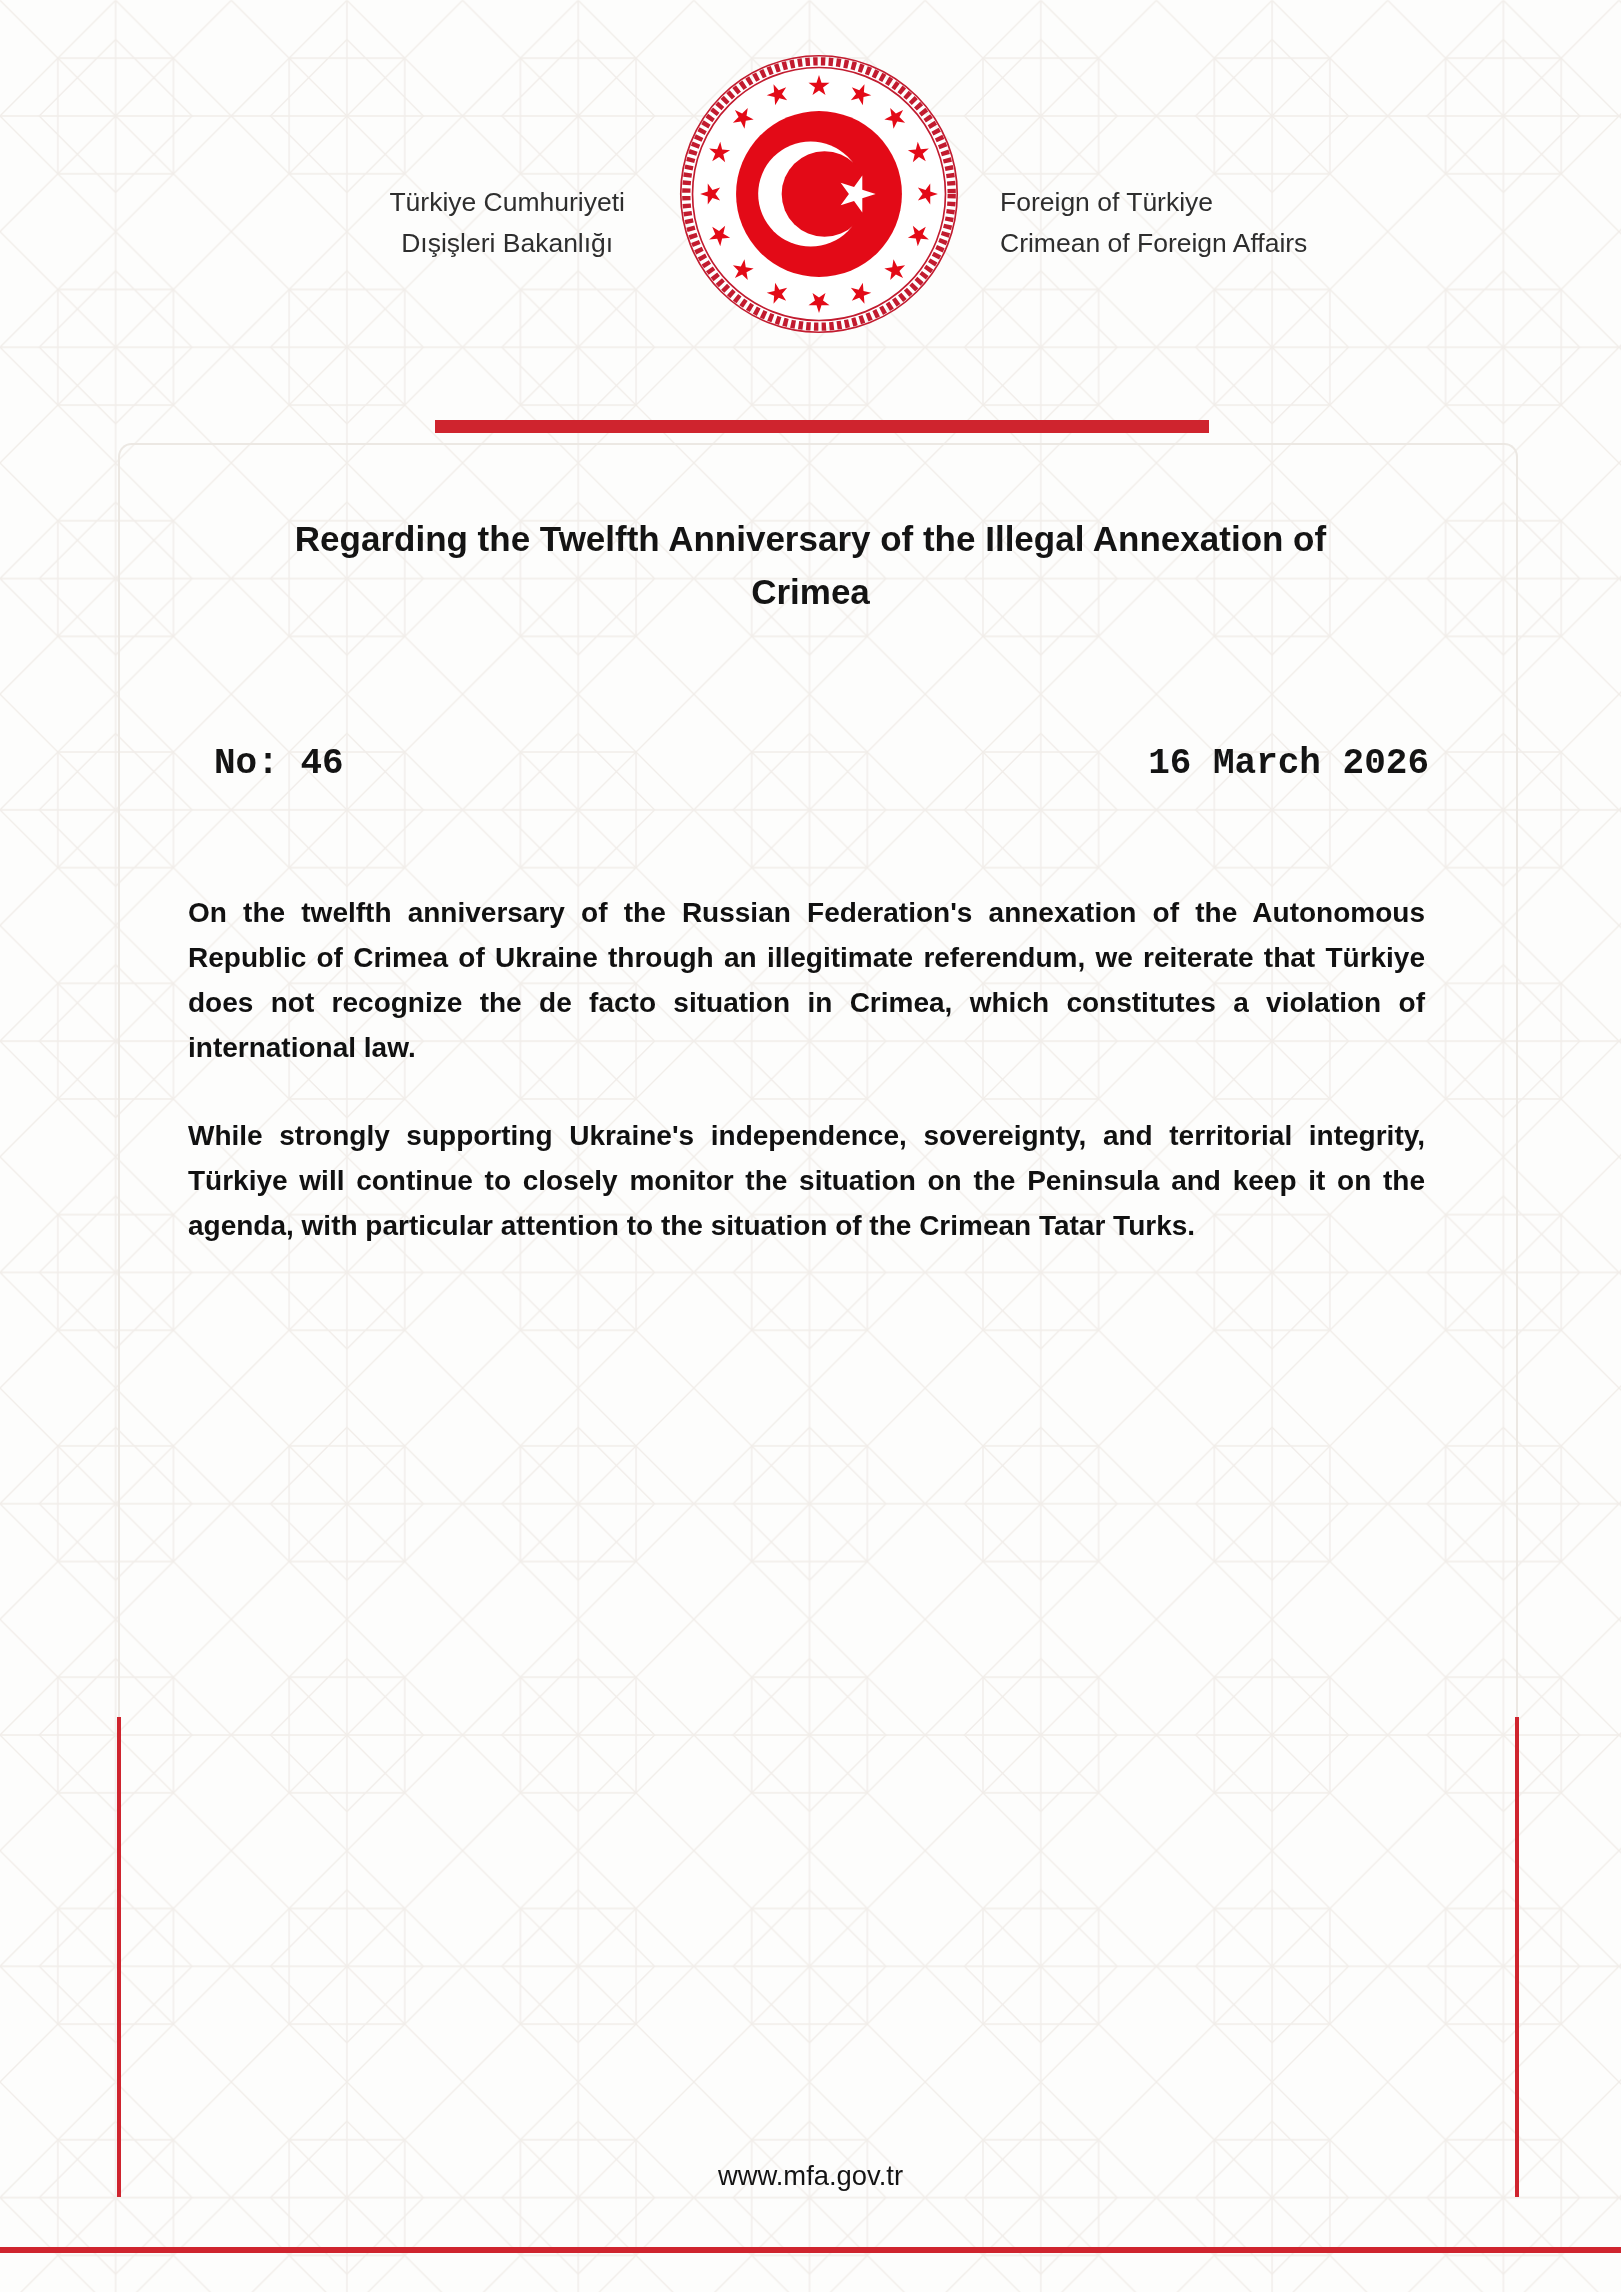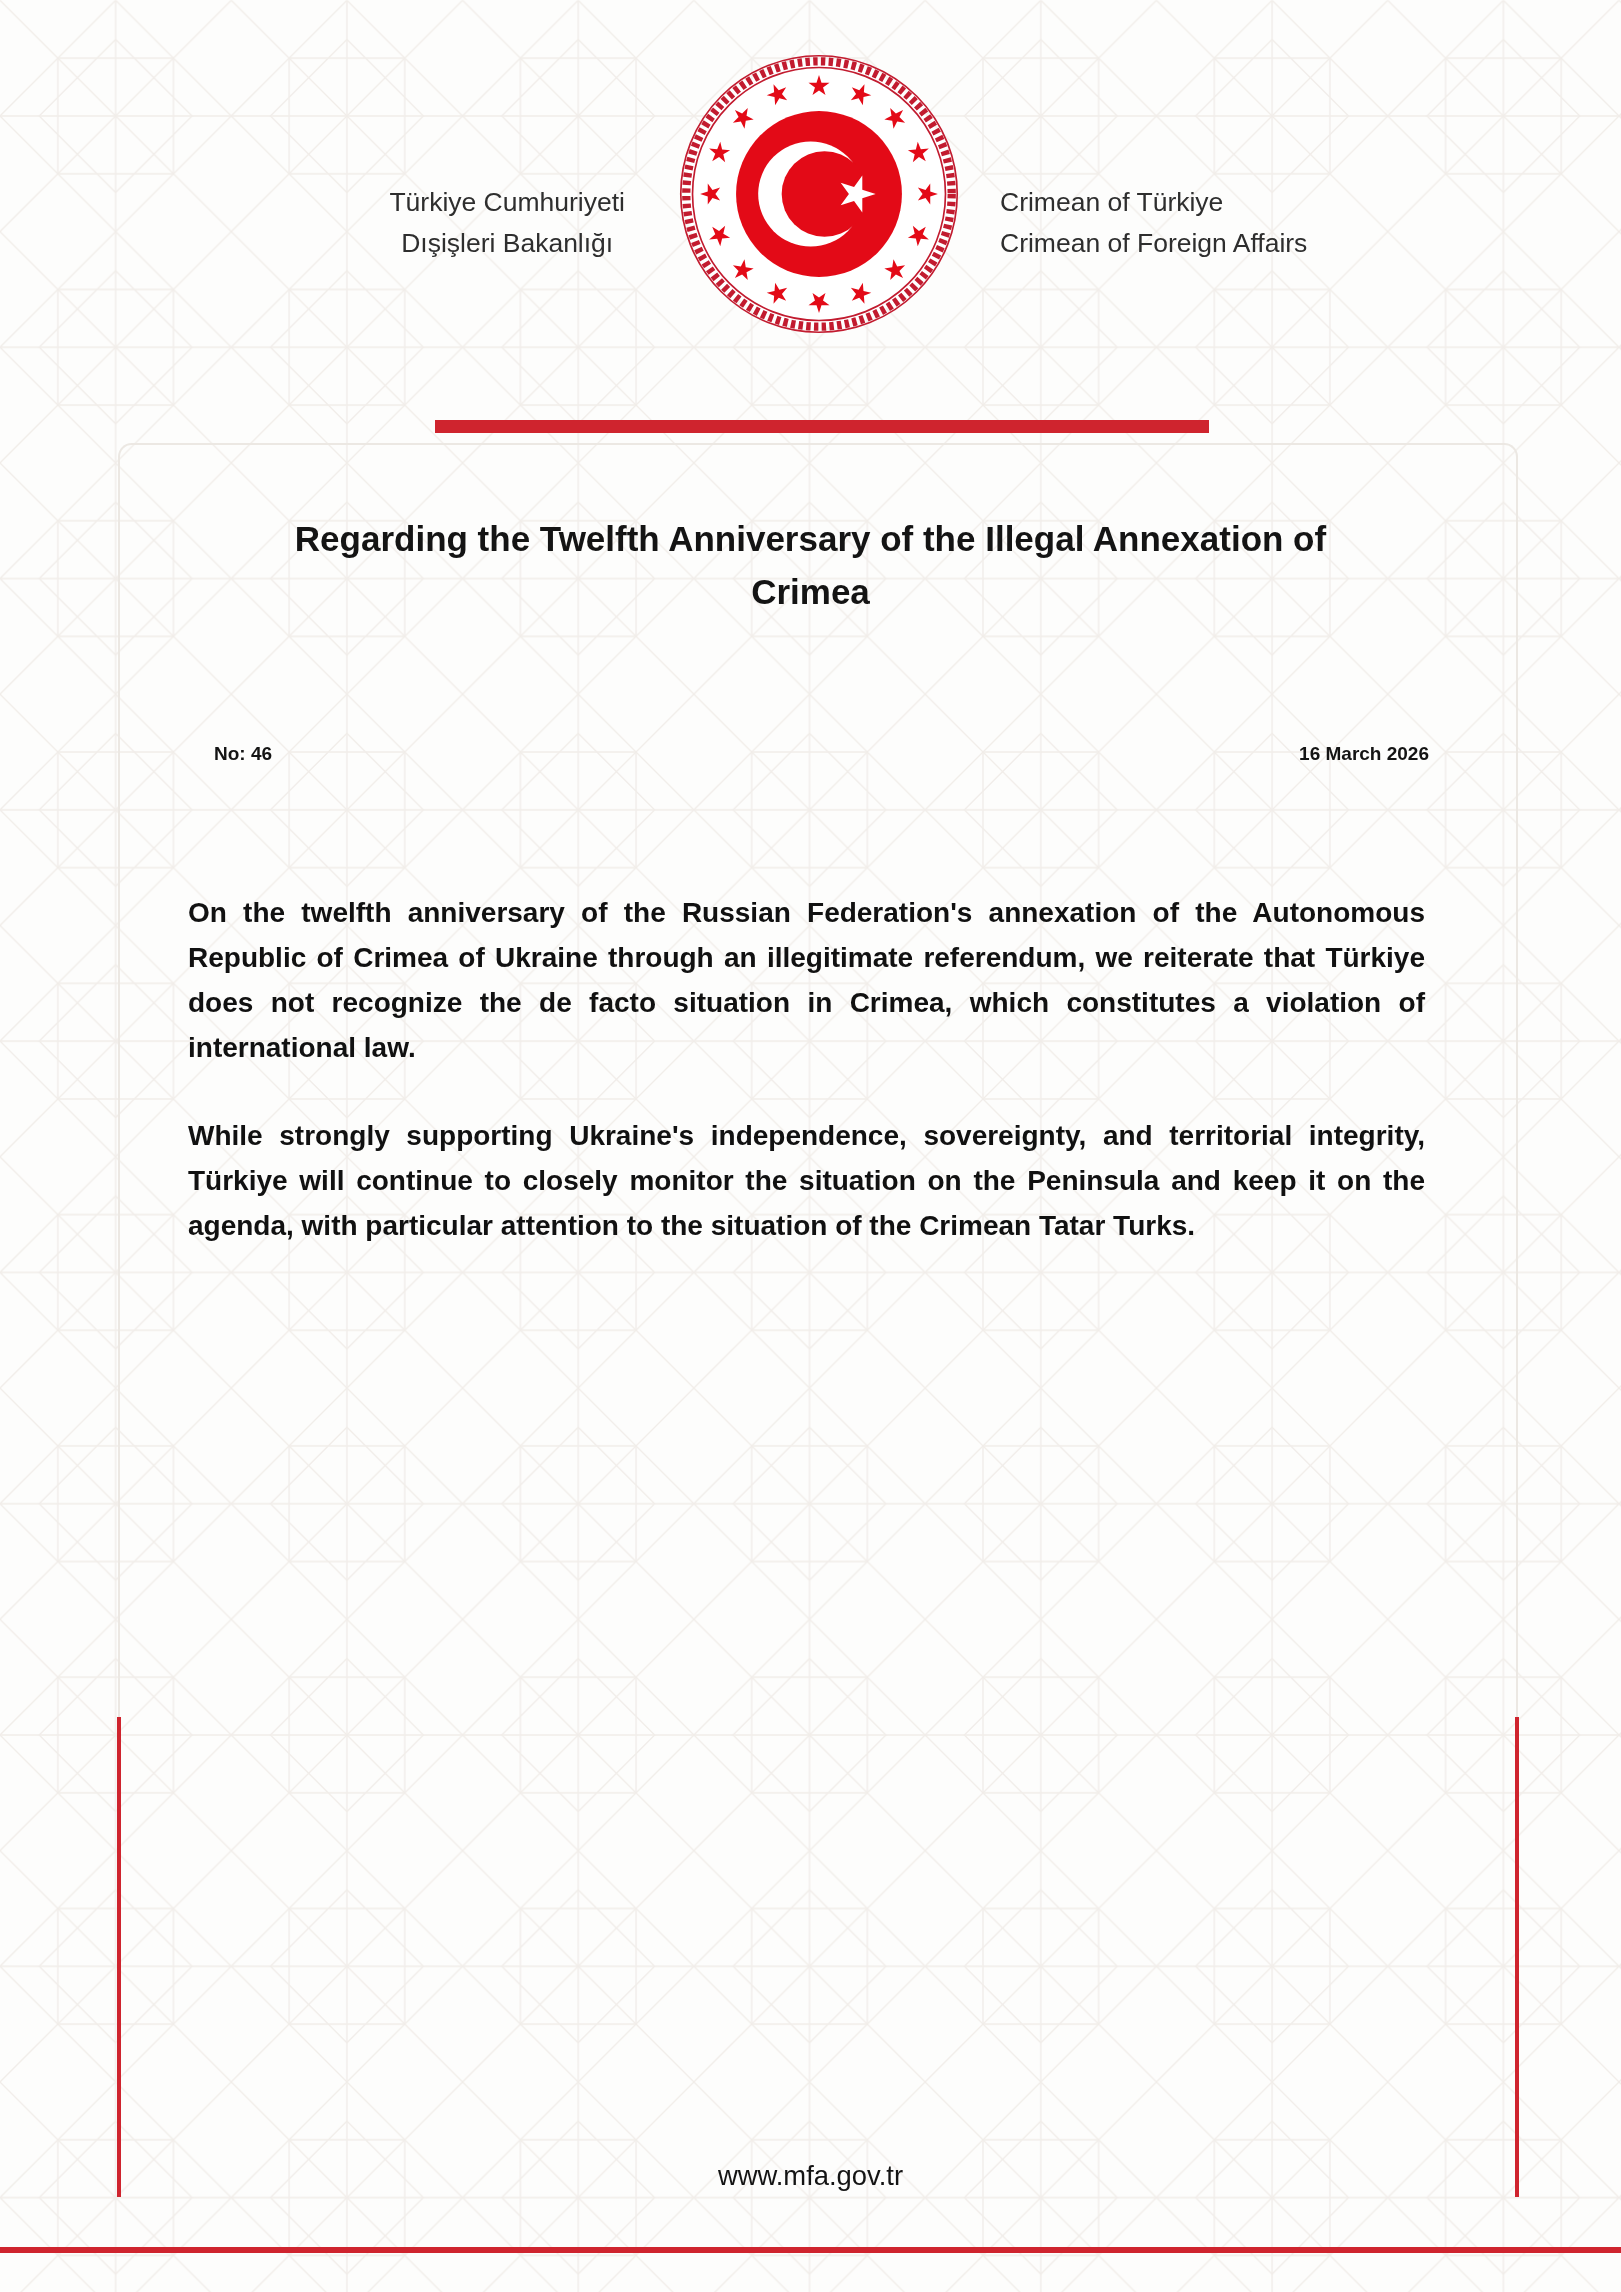--- a/index.html
+++ b/index.html
@@ -77,22 +77,23 @@
     font-size: 35px; line-height: 53px;
     color: #141414;
   }
   .meta {
     position: absolute; z-index: 2;
     left: 214px; top: 743px;
     width: 1215px;
     display: flex;
     justify-content: space-between;
     font-weight: bold;
-    font-size: 19px;
+    font-size: 36px;
     color: #141414;
+    font-family: Liberation Mono, monospace;
   }
   .body-text {
     position: absolute; z-index: 2;
     left: 188px; top: 890px;
     width: 1237px;
     font-size: 28px; line-height: 45px;
     text-align: justify;
     color: #111;
     font-weight: bold;
   }
@@ -159,21 +160,21 @@
   </g>
   <g>
     <circle cx="102" cy="102" r="60" fill="#e30a17"></circle>
     <circle cx="96" cy="102" r="38" fill="#ffffff"></circle>
     <circle cx="106" cy="102" r="31" fill="#e30a17"></circle>
     <use href="#star" fill="#ffffff" transform="translate(129 102) rotate(90) scale(1.75)"></use>
   </g>
 </svg>
 
 <div class="hdr-right">
-  <div>Crimean of Türkiye</div>
+  <div>Foreign of Türkiye</div>
   <div>Crimean of Foreign Affairs</div>
 </div>
 
 <div class="red-bar"></div>
 
 <div class="frame"></div>
 <div class="side-red left"></div>
 <div class="side-red right"></div>
 
 <h1 class="title">Regarding the Twelfth Anniversary of the Illegal Annexation of Crimea</h1>

